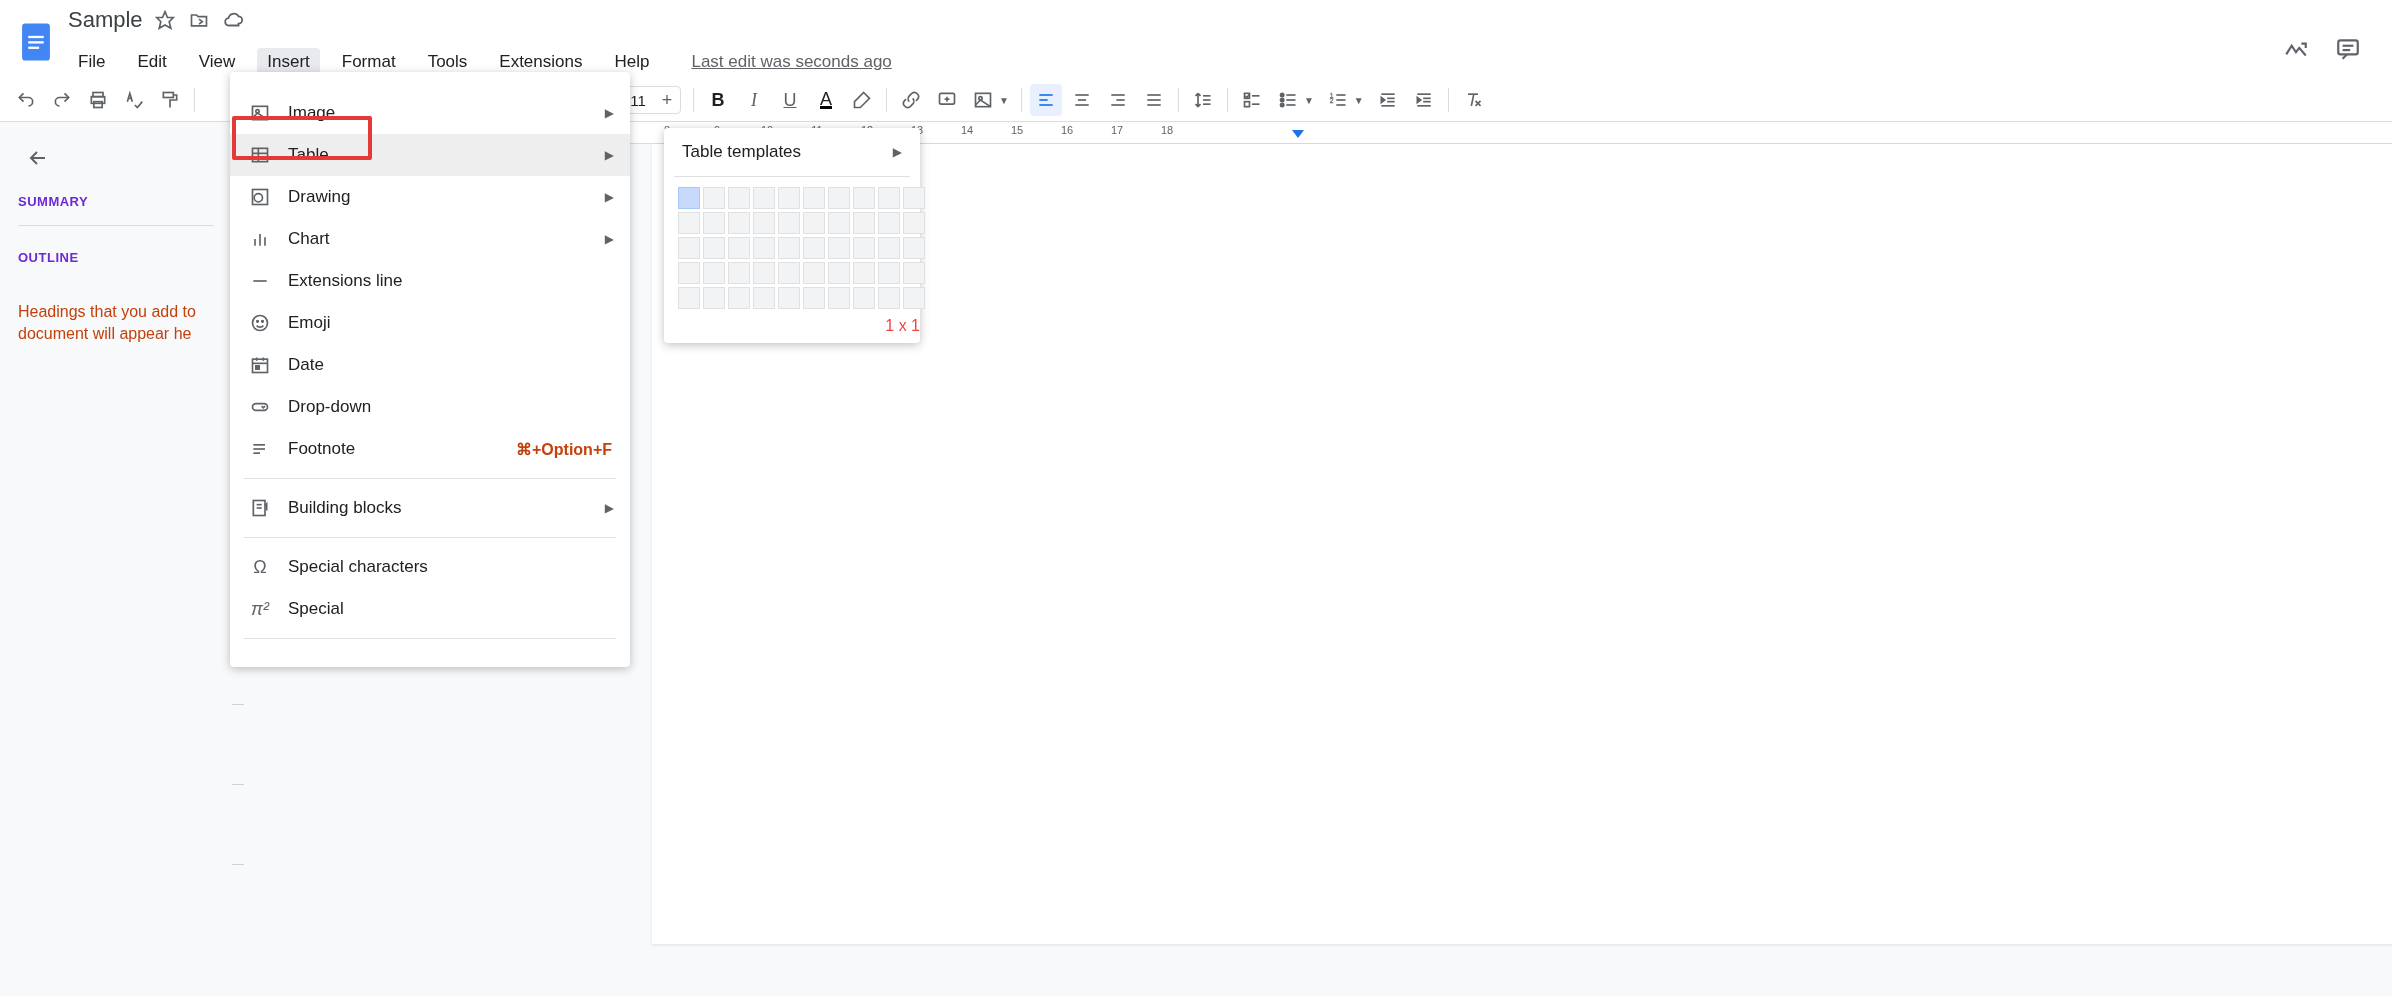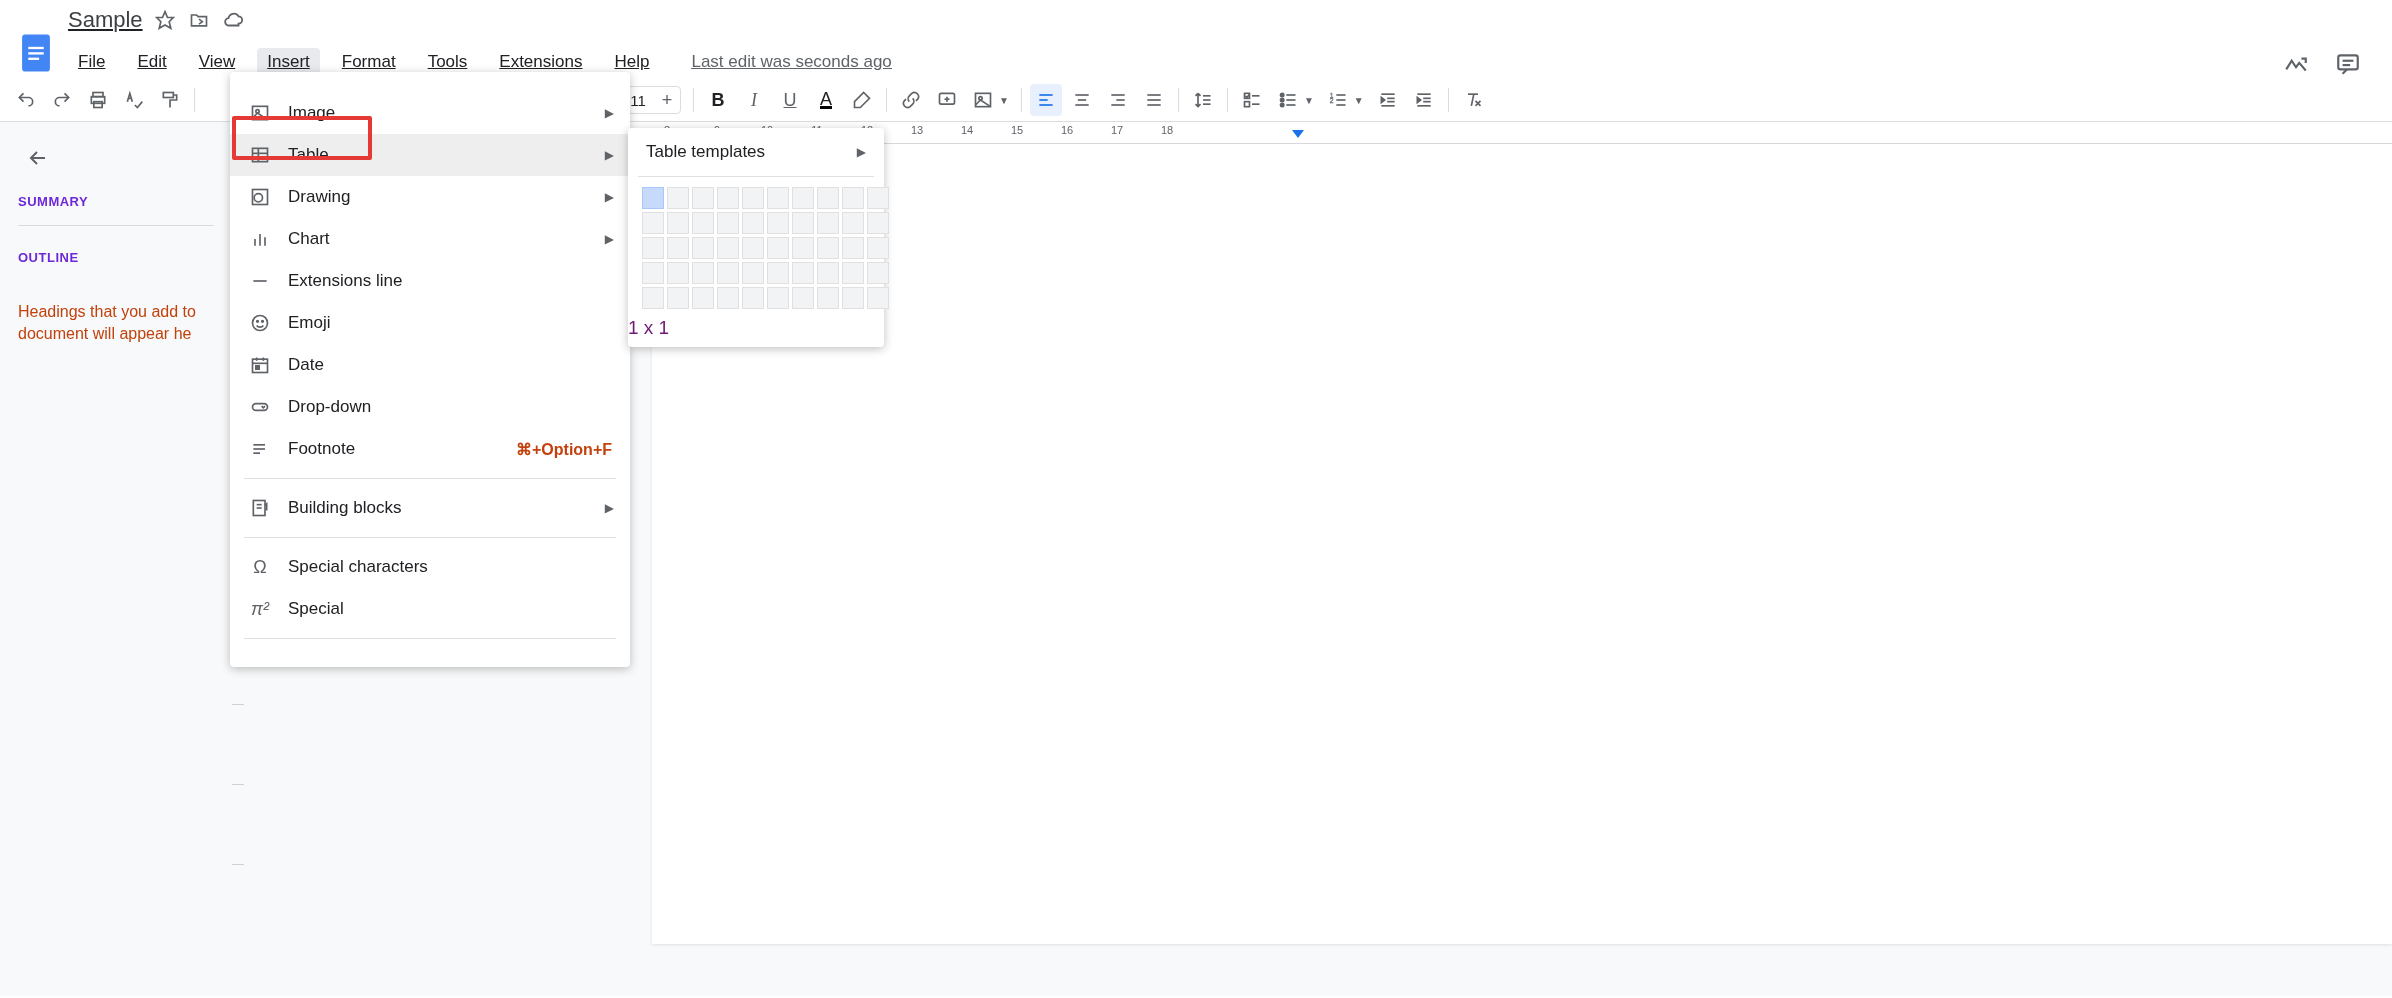--- a/index.html
+++ b/index.html
@@ -7,23 +7,22 @@
     margin: 0;
     font-family: "Google Sans", Arial, sans-serif;
     font-size: 14px;
     color: #202124;
     background: #fff;
     overflow: hidden;
   }
   
   .header {
     display: flex;
-    align-items: flex-end;
+    align-items: center;
     padding: 6px 20px 0 16px;
-    text-decoration: underline;
   }
   .docs-logo {
     width: 40px;
     height: 50px;
     display: flex;
     align-items: center;
     justify-content: center;
     margin-right: 12px;
   }
   .docs-logo svg { width: 34px; height: 46px; }
@@ -149,21 +148,21 @@
   .dd-highlight {
     position:absolute;
     border:4px solid #e53935;
     border-radius:2px;
     pointer-events:none;
   }
 
   
   .submenu {
     position:absolute;
-    left: 628px; top: 128px;
+    left: 664px; top: 128px;
     width: 256px;
     background:#fff;
     box-shadow: 0 2px 10px rgba(0,0,0,0.25);
     border-radius:4px;
     z-index:60;
     padding-bottom:8px;
   }
   .submenu .sm-item {
     display:flex; align-items:center; justify-content:space-between;
     height:48px; padding:0 18px; font-size:17px; cursor:pointer;
@@ -174,21 +173,21 @@
     grid-template-columns: repeat(10, 22px);
     grid-template-rows: repeat(5, 22px);
     gap:3px;
     padding: 0 14px;
   }
   .table-grid div {
     background:#f1f3f4;
     border:1px solid #e0e0e0;
   }
   .table-grid div.sel { background:#c8dafc; border-color:#a8c7fa;}
-  .table-size-label { text-align:left; font-size:19px; color:#701a75; margin-top:8px; }
+  .table-size-label { text-align:right; font-size:16px; color:#ef4444; margin-top:8px; }
 
   svg { display:block; }
 </style>
 </head>
 <body>
 
 <div class="header">
   <div class="docs-logo">
     <svg viewBox="0 0 44 56">
         <rect x="4" y="4" width="36" height="48" rx="4" fill="#4285f4"></rect>

